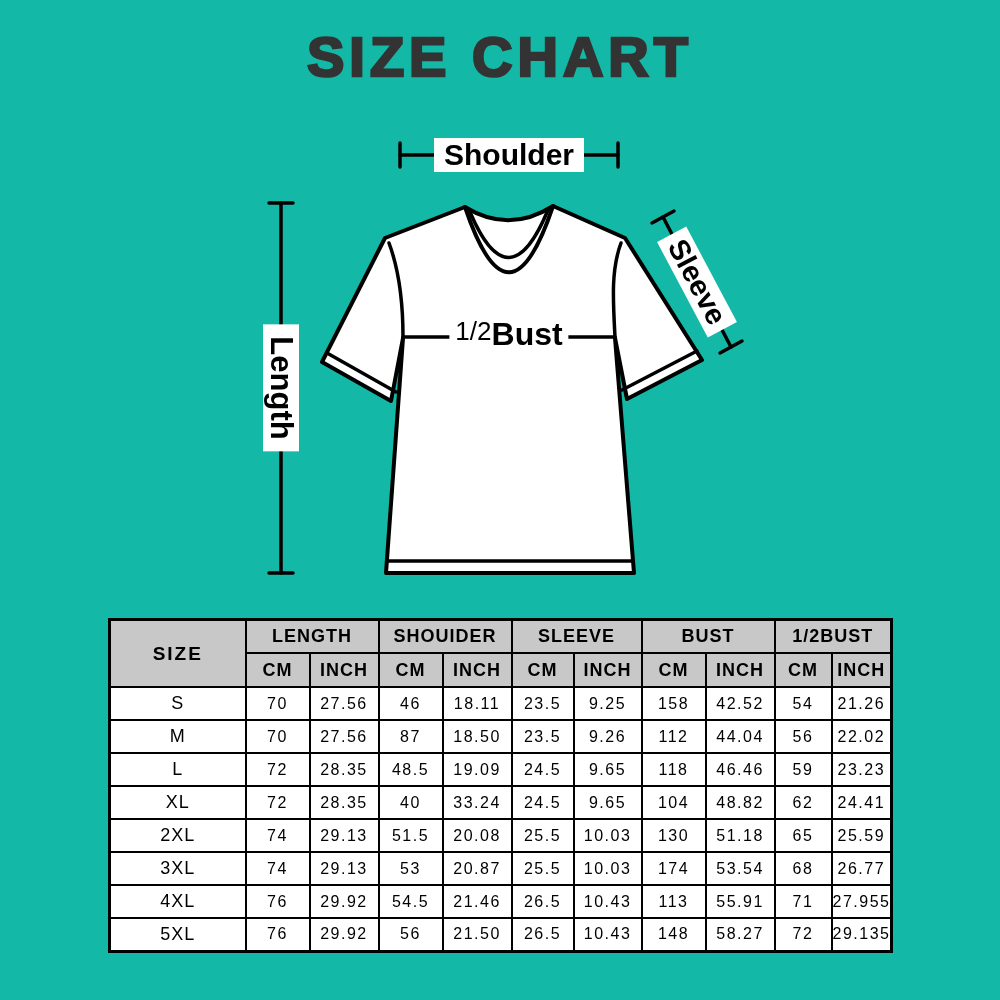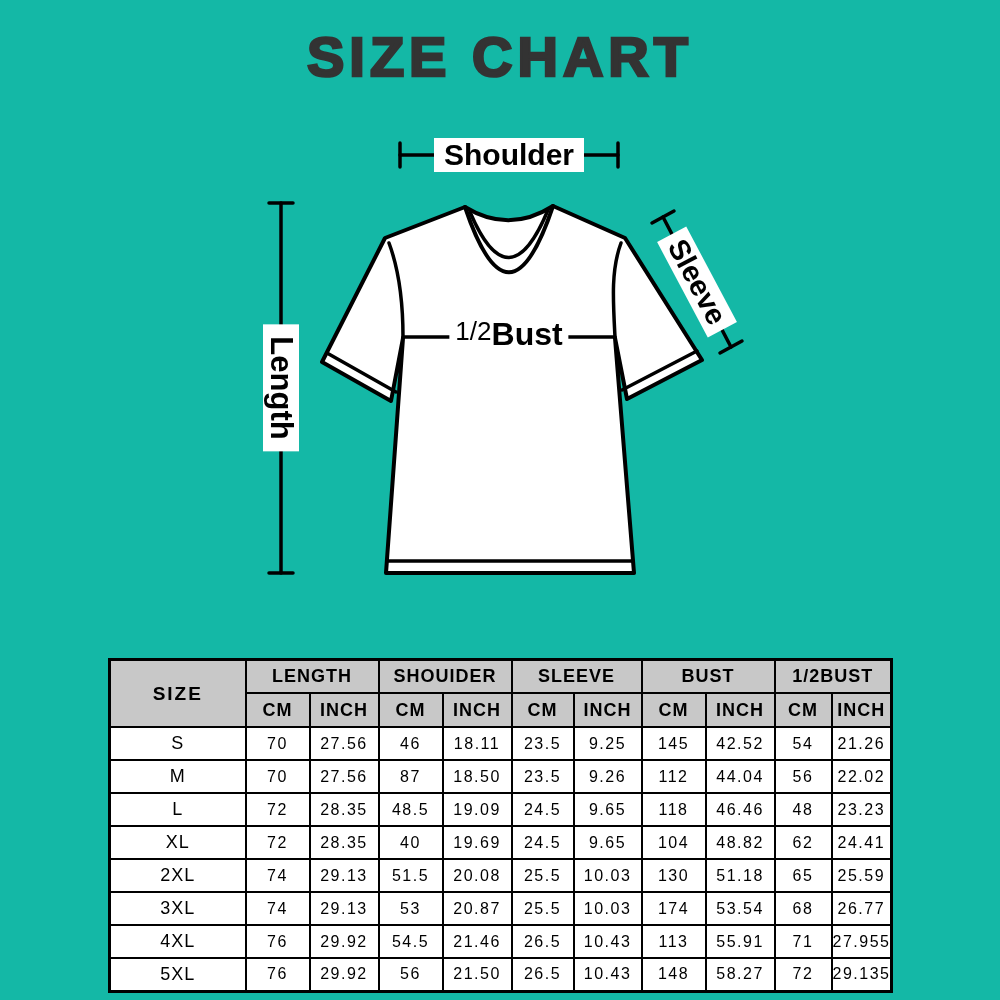--- a/index.html
+++ b/index.html
@@ -50,21 +50,21 @@
   }
   .lbl-halfbust{
     left:509px;top:334px;
     transform:translate(-50%,-50%);
     padding:0 6px;
     display:flex;align-items:flex-start;
   }
   .lbl-halfbust .half{font-size:26px;font-weight:500;}
   .lbl-halfbust .bust{font-size:32px;font-weight:700;}
   
-  .size-table-wrap{position:absolute;left:108px;top:618px;margin-top:40px;}
+  .size-table-wrap{position:absolute;left:108px;top:618px;}
   table.size-table{
     border-collapse:collapse;
     table-layout:fixed;
     width:782px;
     border:3px solid #000;
     background:#fff;
   }
   .size-table th,.size-table td{
     border:2px solid #000;
     text-align:center;
@@ -186,21 +186,21 @@
       </thead>
       <tbody>
         <tr>
           <td class="size-cell">S</td>
           <td>70</td>
           <td>27.56</td>
           <td>46</td>
           <td>18.11</td>
           <td>23.5</td>
           <td>9.25</td>
-          <td>145</td>
+          <td>158</td>
           <td>42.52</td>
           <td>54</td>
           <td>21.26</td>
         </tr>
         <tr>
           <td class="size-cell">M</td>
           <td>70</td>
           <td>27.56</td>
           <td>87</td>
           <td>18.50</td>
@@ -214,29 +214,29 @@
         <tr>
           <td class="size-cell">L</td>
           <td>72</td>
           <td>28.35</td>
           <td>48.5</td>
           <td>19.09</td>
           <td>24.5</td>
           <td>9.65</td>
           <td>118</td>
           <td>46.46</td>
-          <td>48</td>
+          <td>59</td>
           <td>23.23</td>
         </tr>
         <tr>
           <td class="size-cell">XL</td>
           <td>72</td>
           <td>28.35</td>
           <td>40</td>
-          <td>19.69</td>
+          <td>33.24</td>
           <td>24.5</td>
           <td>9.65</td>
           <td>104</td>
           <td>48.82</td>
           <td>62</td>
           <td>24.41</td>
         </tr>
         <tr>
           <td class="size-cell">2XL</td>
           <td>74</td>

